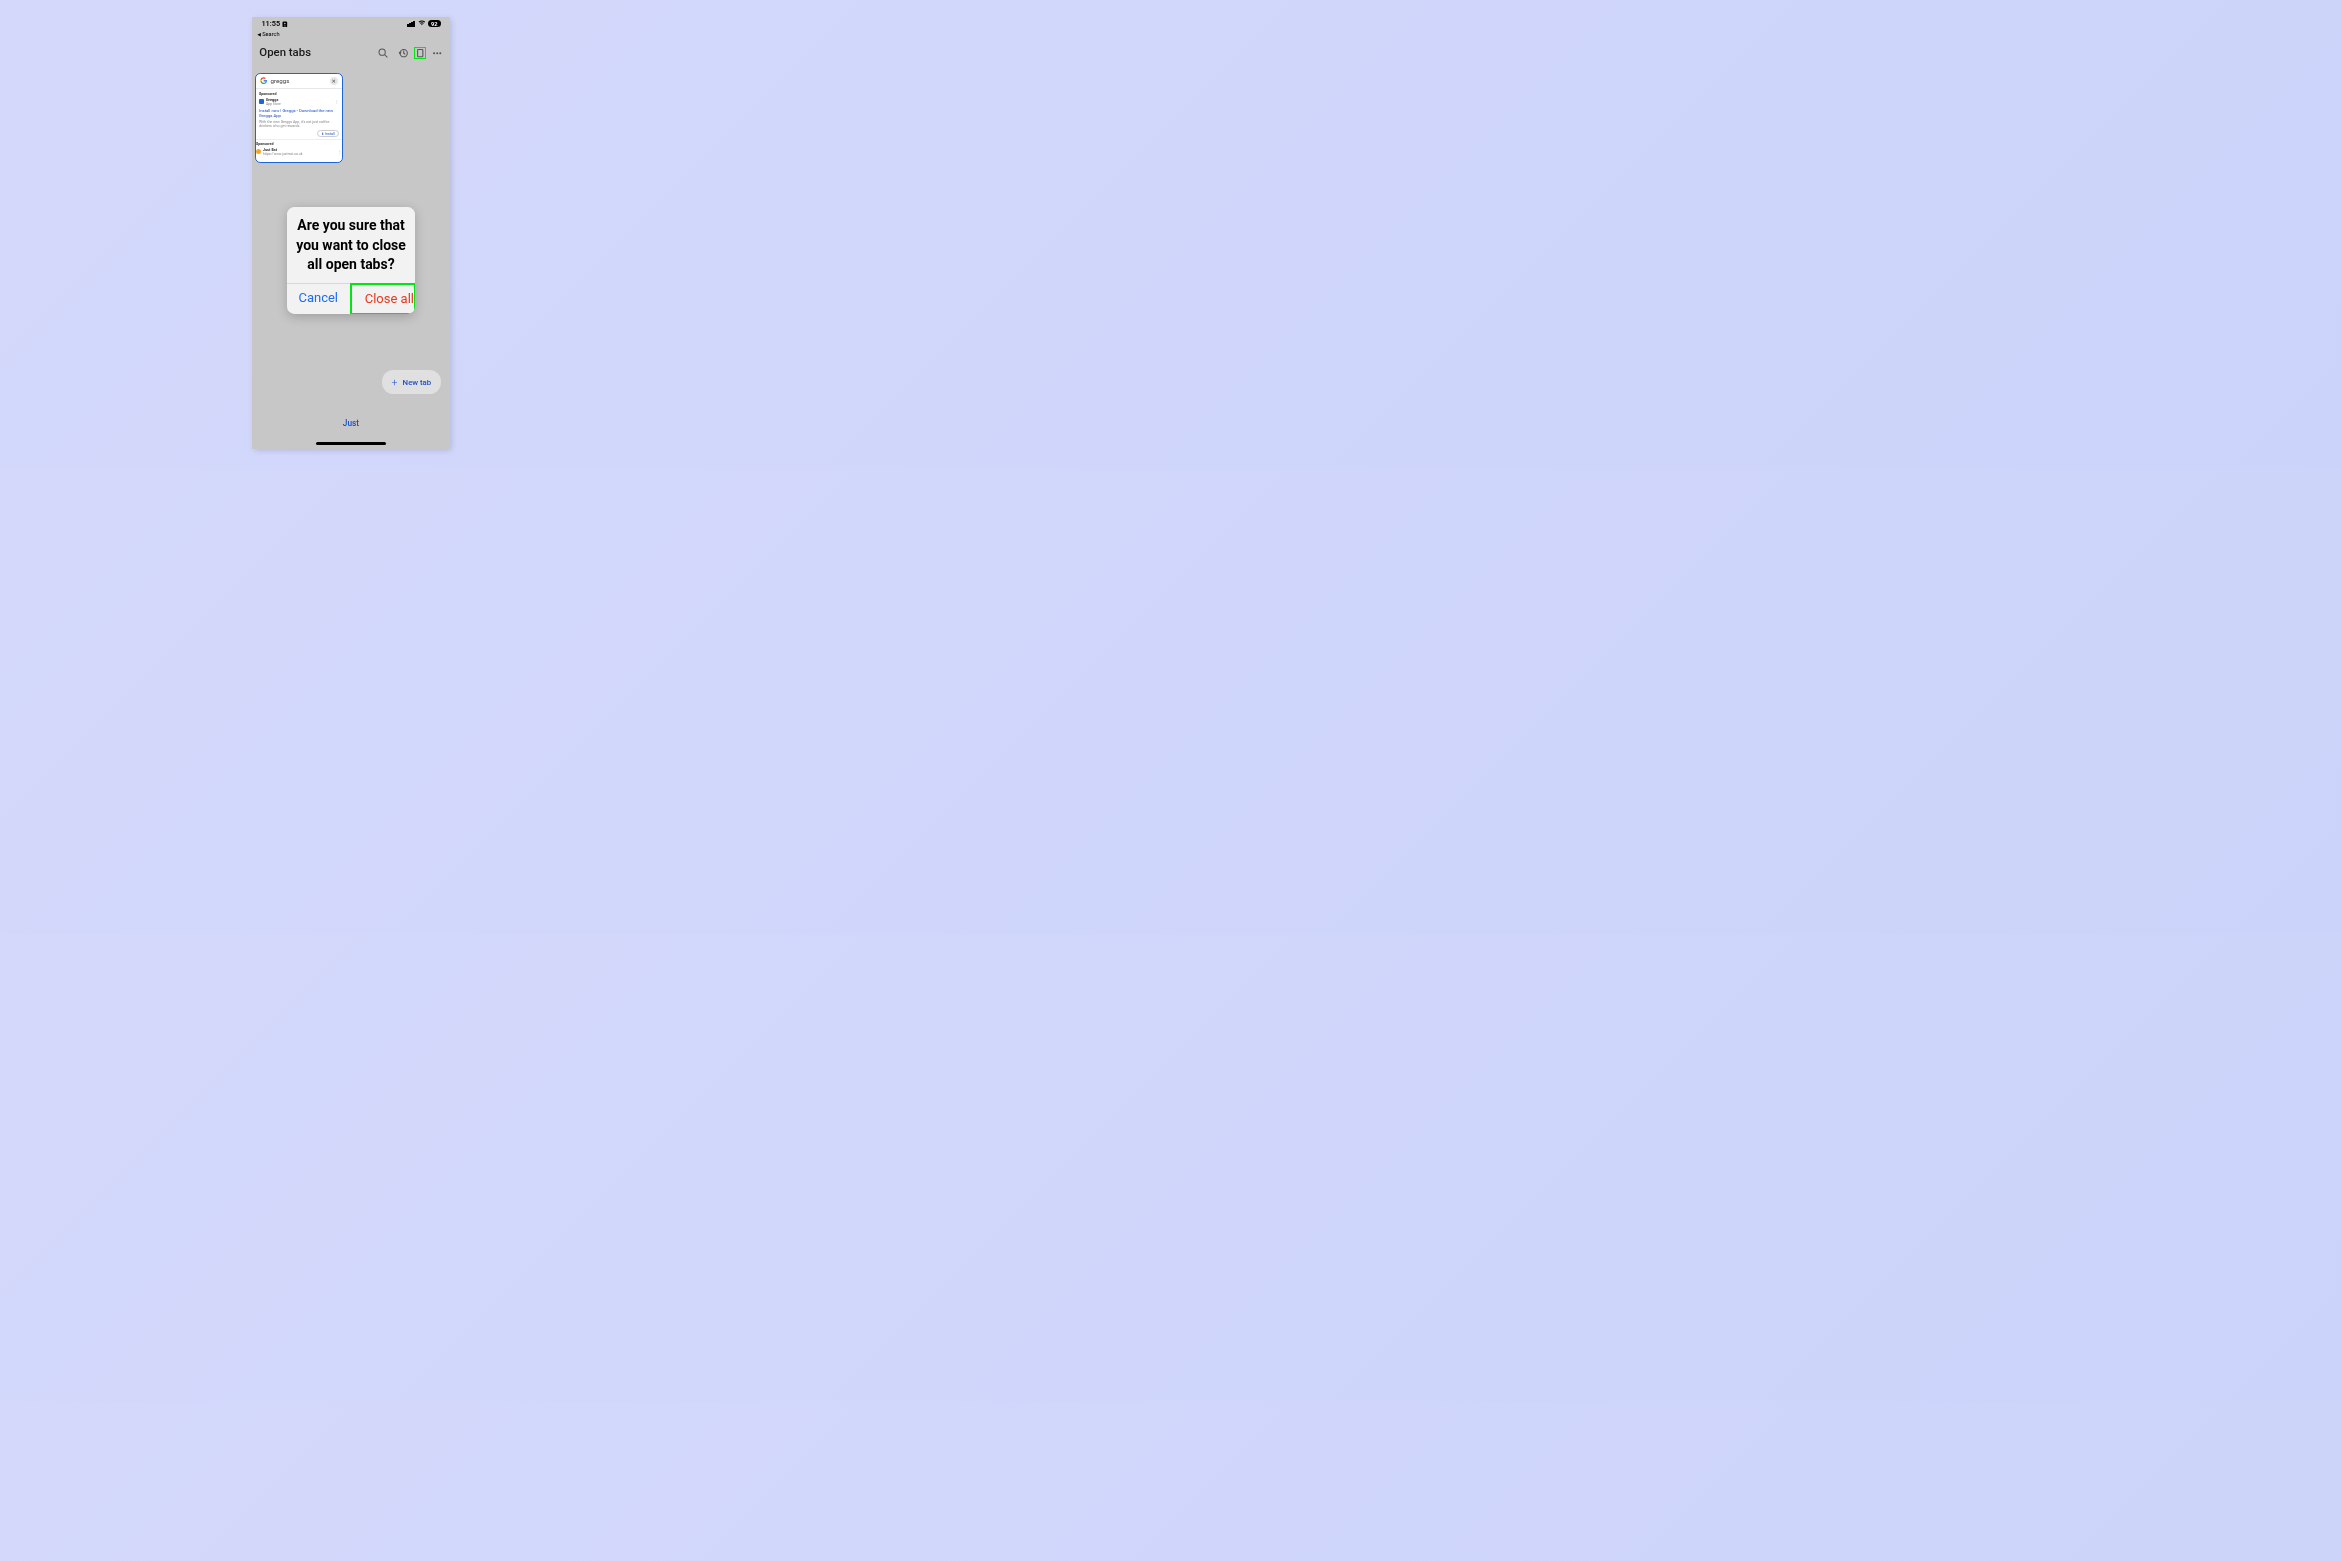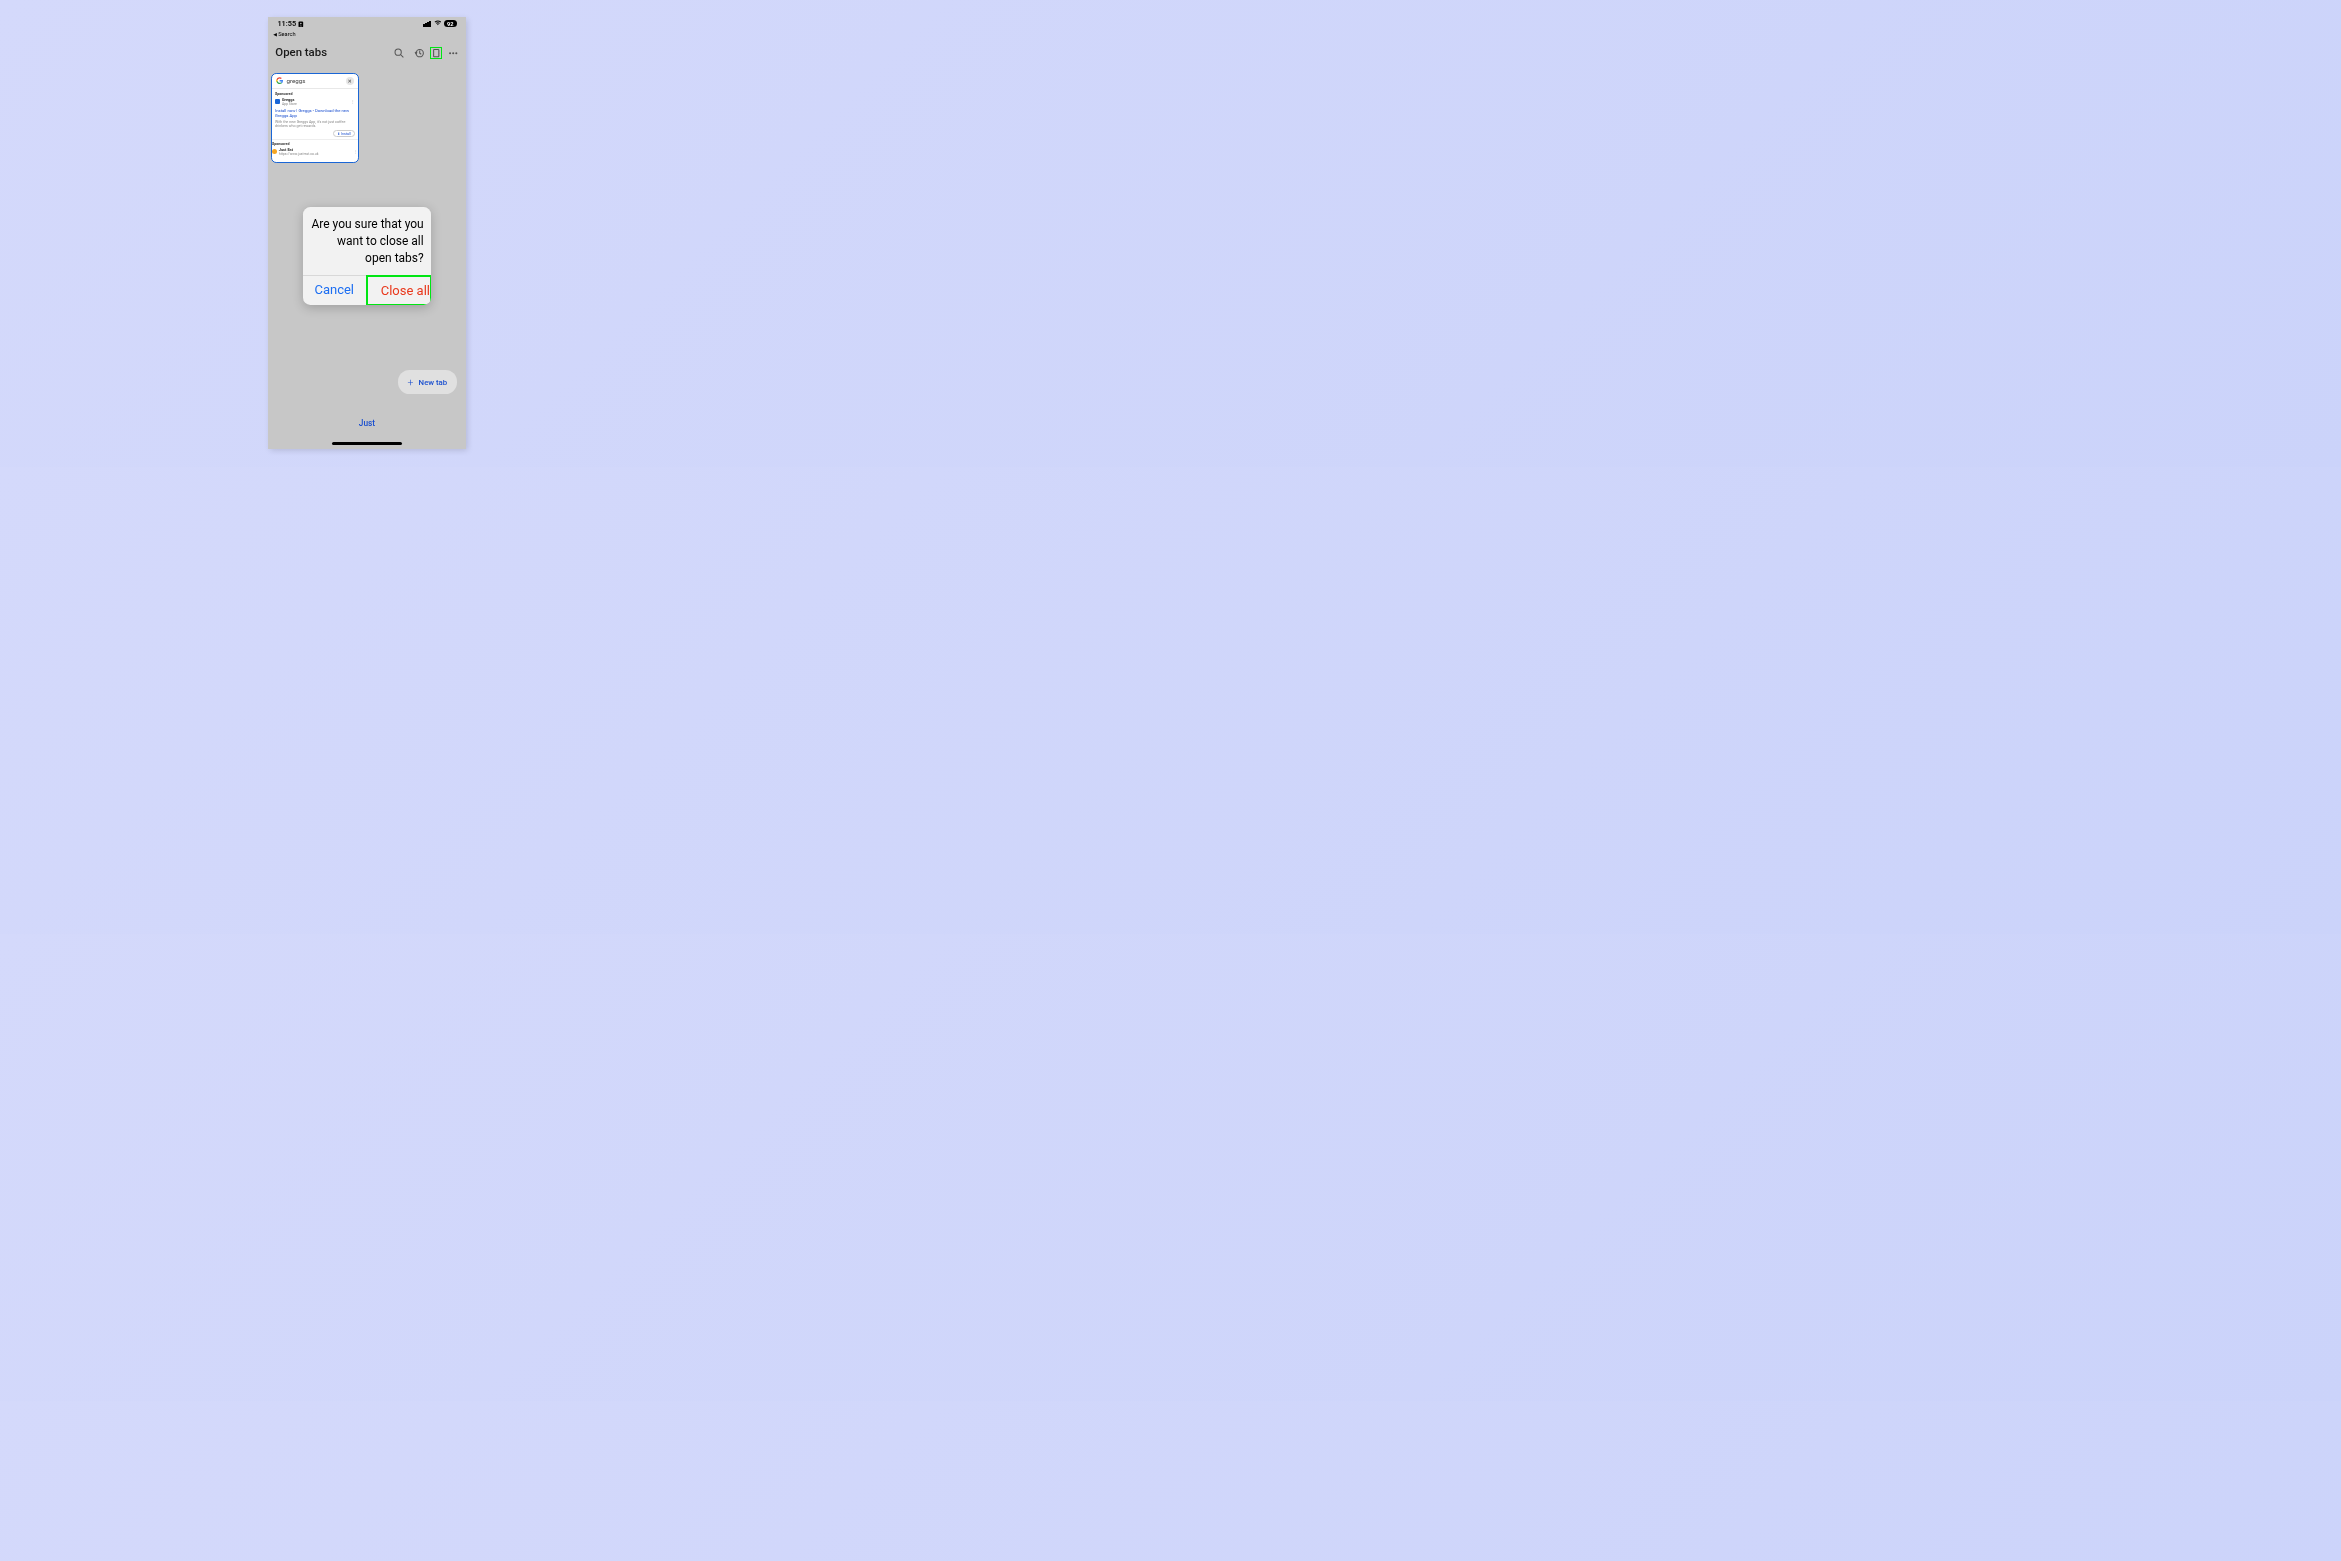--- a/index.html
+++ b/index.html
@@ -11,21 +11,20 @@
     position: relative;
   }
   .phone {
     position: absolute;
     left: 252px;
     top: 16.7px;
     width: 198px;
     height: 432px;
     background: #c7c7c7;
     box-shadow: 2.1px 2.1px 6.2px rgba(0,0,0,0.15);
-    margin-left: 16px;
   }
   .status-bar {
     height: 14.6px;
     display: flex;
     align-items: center;
     justify-content: space-between;
     padding: 0 9.4px;
     font-size: 7.3px;
     font-weight: 600;
     color: #000;
@@ -73,21 +72,21 @@
   .divider { border-top:0.5px solid #eee; margin:2.1px -3.1px 0 -3.1px; padding-top:1px;}
   .favicon2 {width:5.2px;height:5.2px;background:#f5a623;border-radius:50%;flex-shrink:0;}
   .dots3 {color:#999;font-size:4.2px;}
 
   .dialog {
     position:absolute; left:35px; top:190px; width:128px;
     background:#f2f2f2; border-radius:7.3px;
     box-shadow: 0 2.1px 10.4px rgba(0,0,0,0.2);
     overflow:hidden;
   }
-  .dialog-msg { text-align:right; padding:9.4px 7.3px 8.3px 7.3px; font-size:12px; font-weight:400; color:#000; line-height:1.4; }
+  .dialog-msg { text-align:center; padding:9.4px 7.3px 8.3px 7.3px; font-size:14px; font-weight:700; color:#000; line-height:1.4; }
   .dialog-btns { display:flex; border-top:0.5px solid #d8d8d8; }
   .dialog-btn { flex:1; text-align:center; padding:6.2px 0; font-size:13px; font-weight:400; }
   .dbtn-cancel { color:#1c6ef2; border-right:0.5px solid #d8d8d8; }
   .dbtn-close { color:#e9381c; }
   .highlight-green-thick { border: 2.1px solid #00e613; margin:-1px;text-align:right; }
 
   .new-tab-pill {
     position:absolute; right:9.4px; bottom:55px;
     background:#e0e0e0; border-radius:11.4px;
     padding:5.2px 9.4px; display:flex; align-items:center; gap:5.2px;

